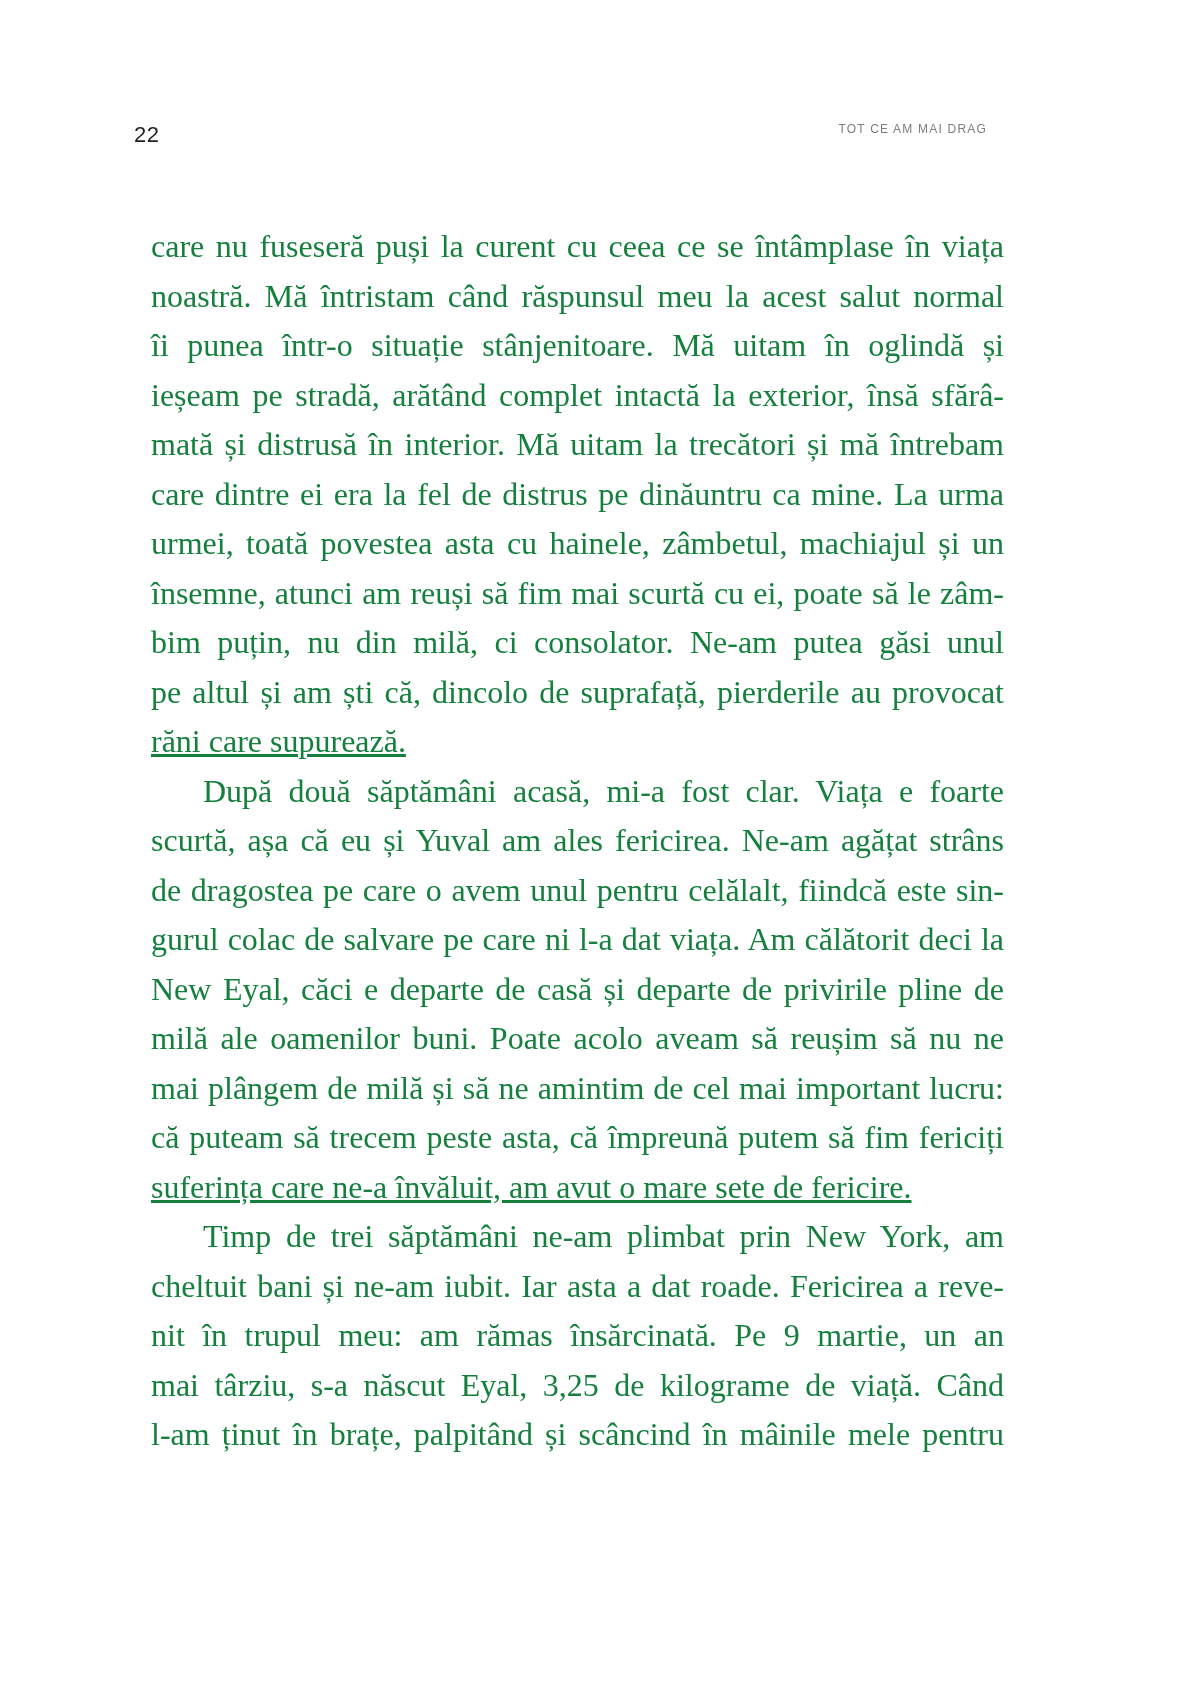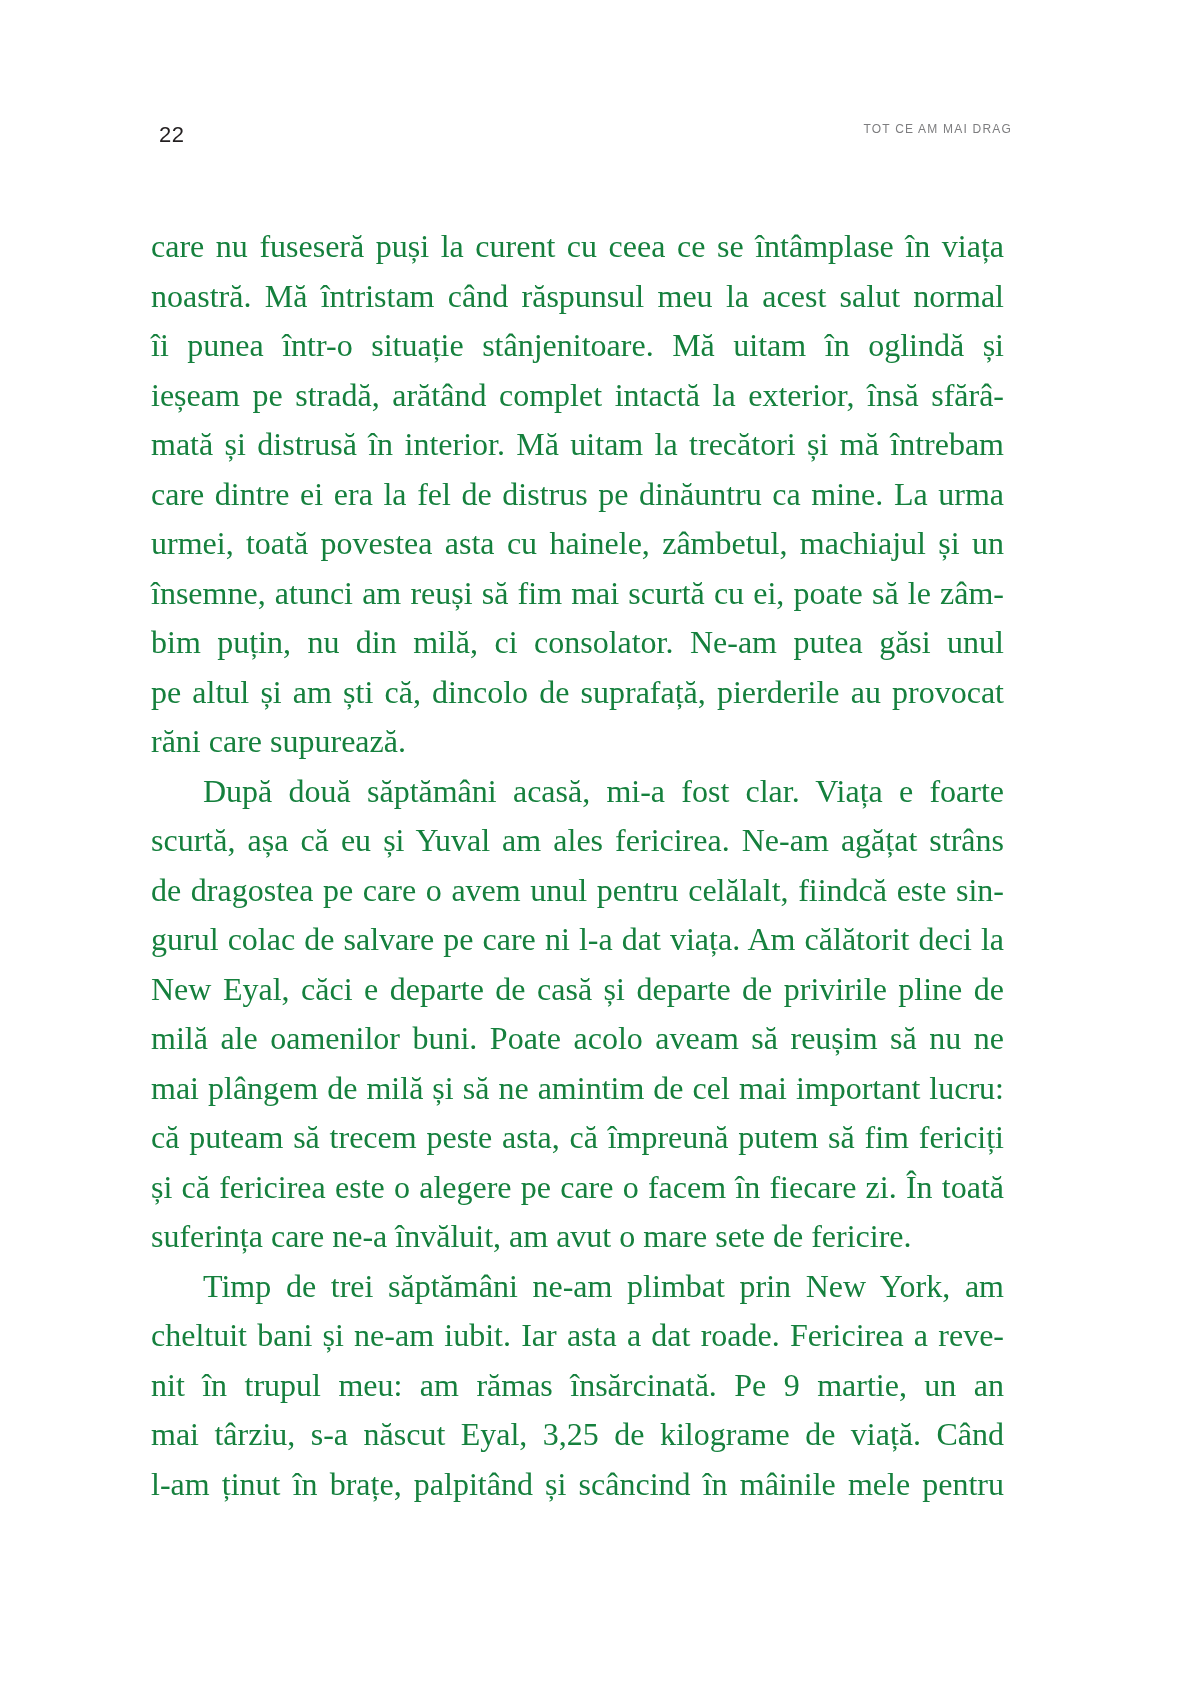--- a/index.html
+++ b/index.html
@@ -15,21 +15,21 @@
     }
     .page {
       position: absolute;
       left: 0; top: 0;
       width: 1202px;
       height: 1700px;
       background: #ffffff;
     }
     .running-header {
       position: absolute;
-      left: 159px;
+      left: 134px;
       top: 122px;
       width: 853px;
       height: 30px;
     }
     .page-number {
       position: absolute;
       left: 0;
       top: 0;
       font-family: "Liberation Sans", sans-serif;
       font-size: 22px;
@@ -58,20 +58,21 @@
       font-family: "Liberation Serif", serif;
       font-size: 32px;
       color: #15803d;
       text-align: justify;
       text-align-last: justify;
       white-space: nowrap;
       overflow: visible;
     }
     .line.last {
       text-align-last: left;
+      text-decoration: underline;
     }
     .line.indent {
       text-indent: 52px;
     }
   </style>
 </head>
 <body>
 
 <div class="page">
   <div class="running-header">
@@ -97,21 +98,20 @@
 
     <div>
       <span class="line indent">După două săptămâni acasă, mi-a fost clar. Viața e foarte</span>
       <span class="line">scurtă, așa că eu și Yuval am ales fericirea. Ne-am agățat strâns</span>
       <span class="line">de dragostea pe care o avem unul pentru celălalt, fiindcă este sin-</span>
       <span class="line">gurul colac de salvare pe care ni l-a dat viața. Am călătorit deci la</span>
       <span class="line">New Eyal, căci e departe de casă și departe de privirile pline de</span>
       <span class="line">milă ale oamenilor buni. Poate acolo aveam să reușim să nu ne</span>
       <span class="line">mai plângem de milă și să ne amintim de cel mai important lucru:</span>
       <span class="line">că puteam să trecem peste asta, că împreună putem să fim fericiți</span>
-      <span class="line">și că fericirea este o alegere pe care o facem în fiecare zi. În toată</span>
       <span class="line last">suferința care ne-a învăluit, am avut o mare sete de fericire.</span>
     </div>
 
     <div>
       <span class="line indent">Timp de trei săptămâni ne-am plimbat prin New York, am</span>
       <span class="line">cheltuit bani și ne-am iubit. Iar asta a dat roade. Fericirea a reve-</span>
       <span class="line">nit în trupul meu: am rămas însărcinată. Pe 9 martie, un an</span>
       <span class="line">mai târziu, s-a născut Eyal, 3,25 de kilograme de viață. Când</span>
       <span class="line">l-am ținut în brațe, palpitând și scâncind în mâinile mele pentru</span>
     </div>

